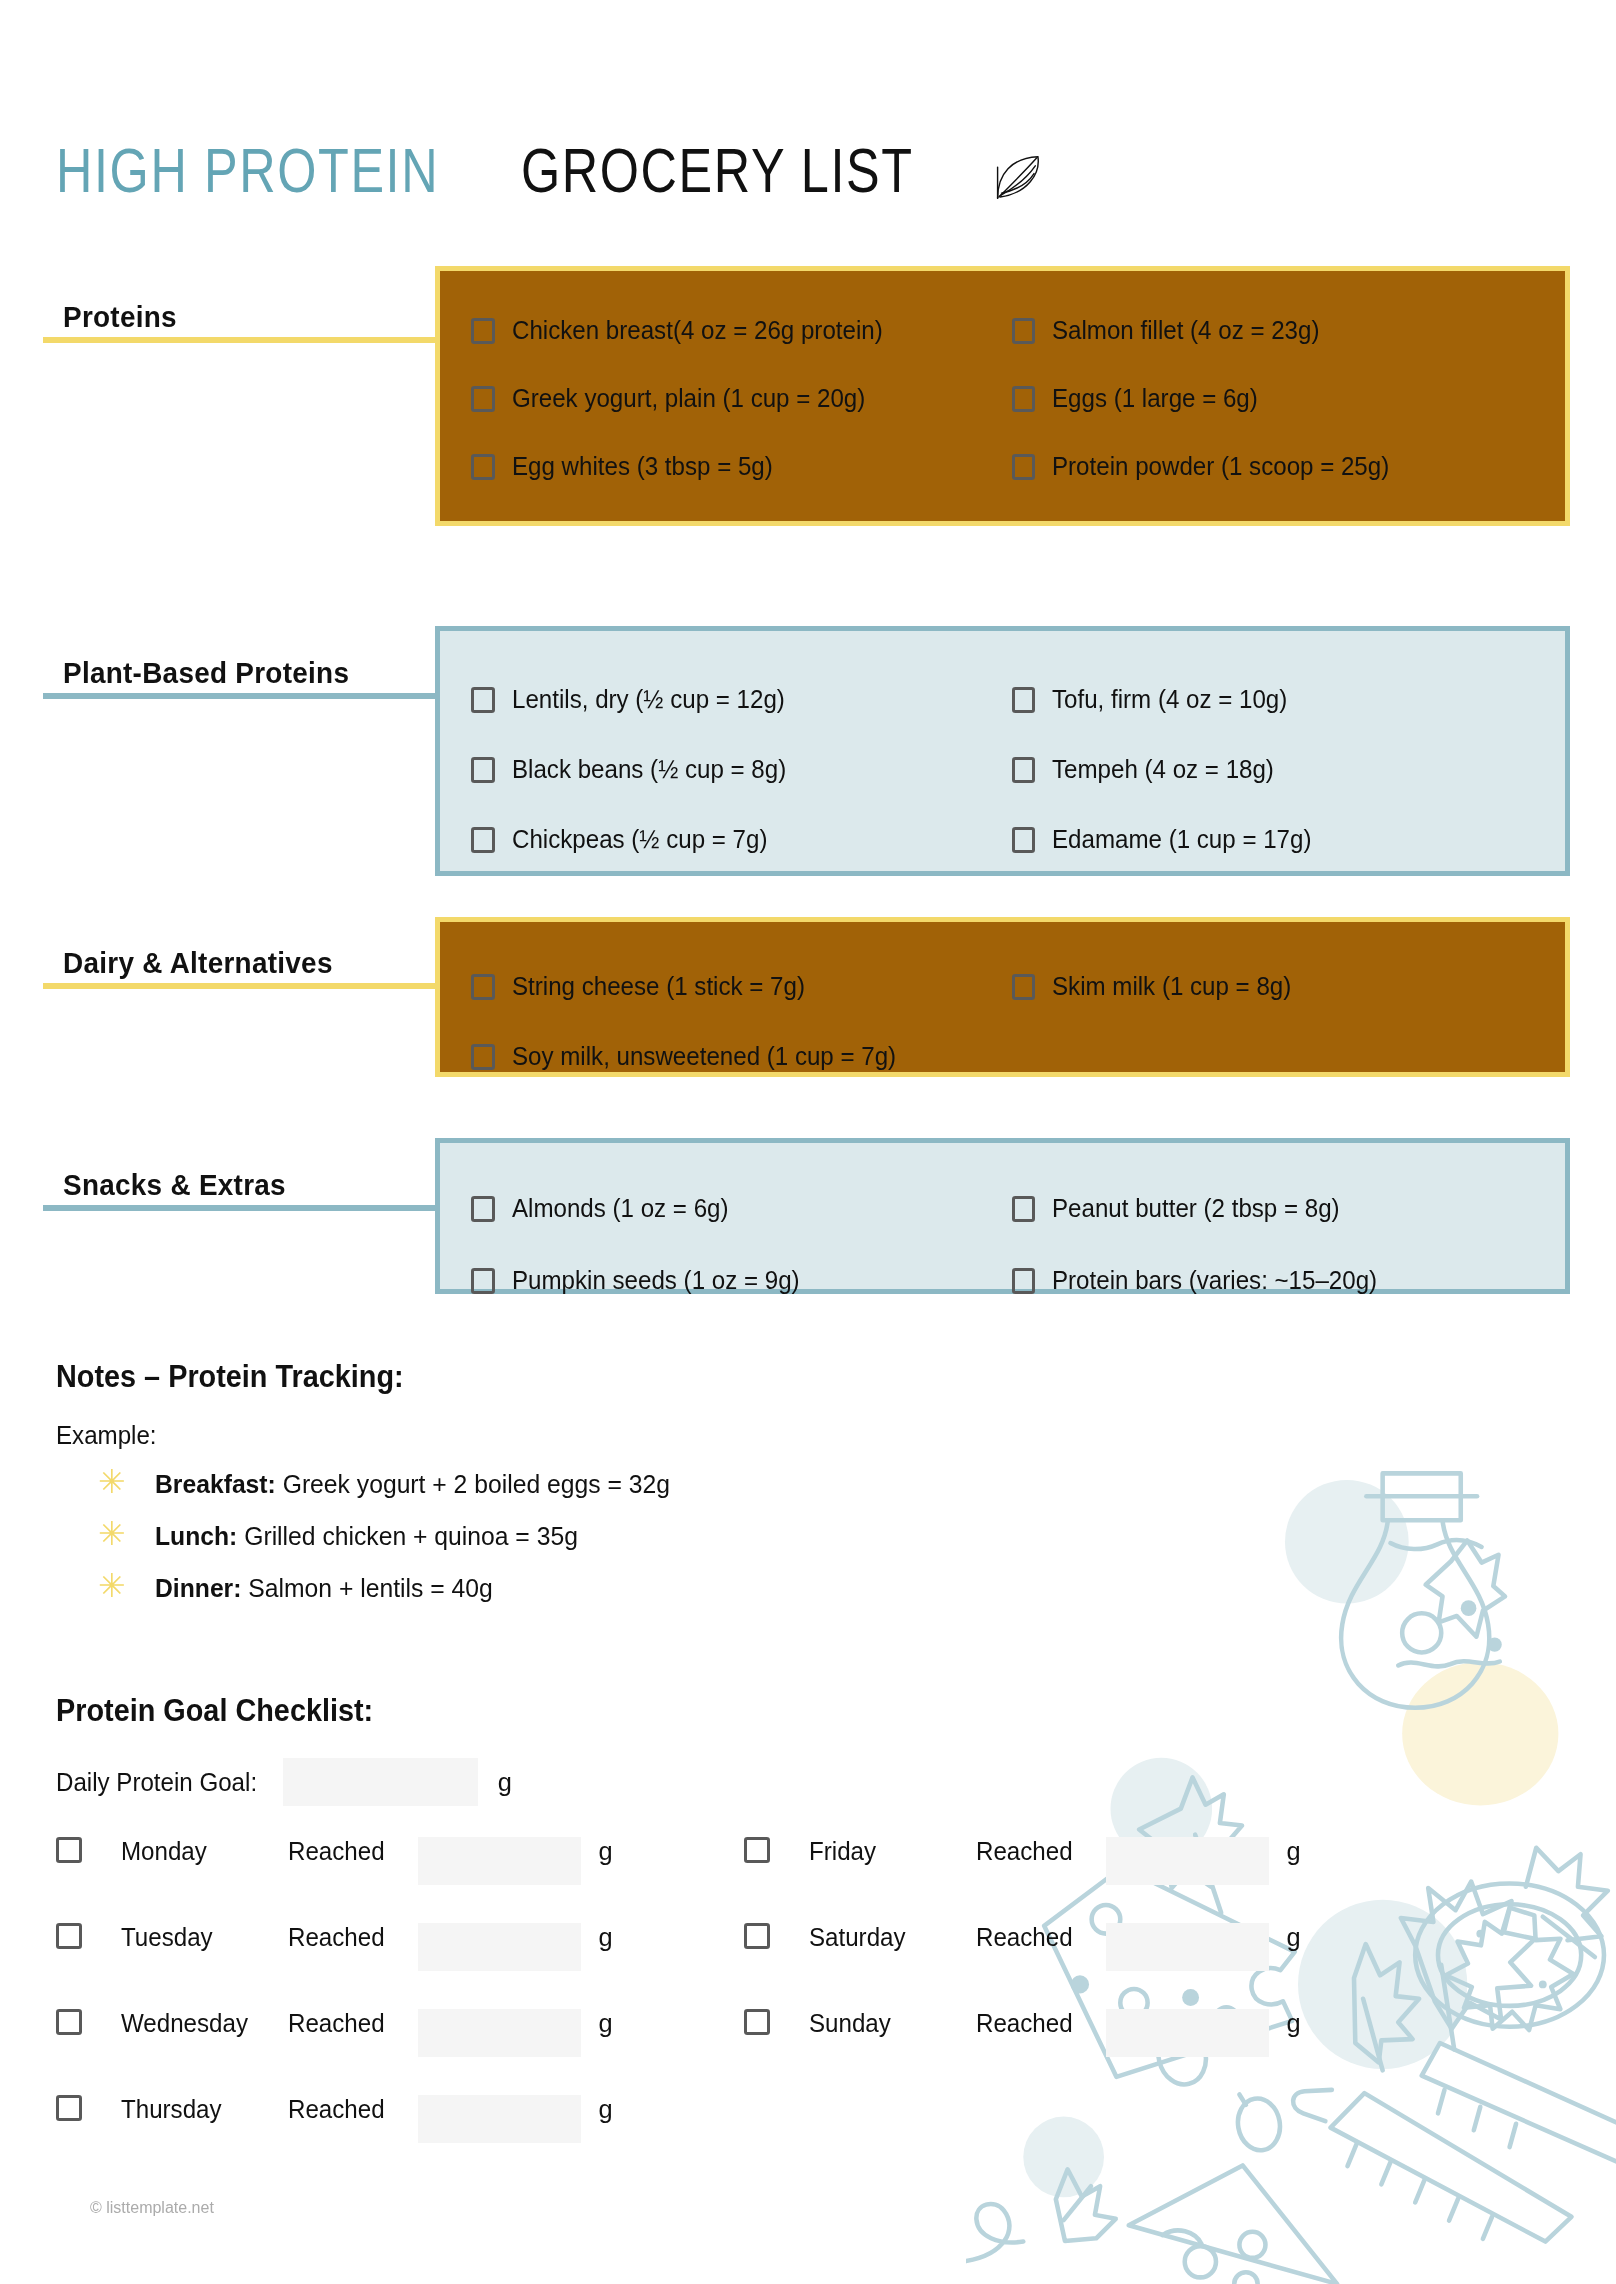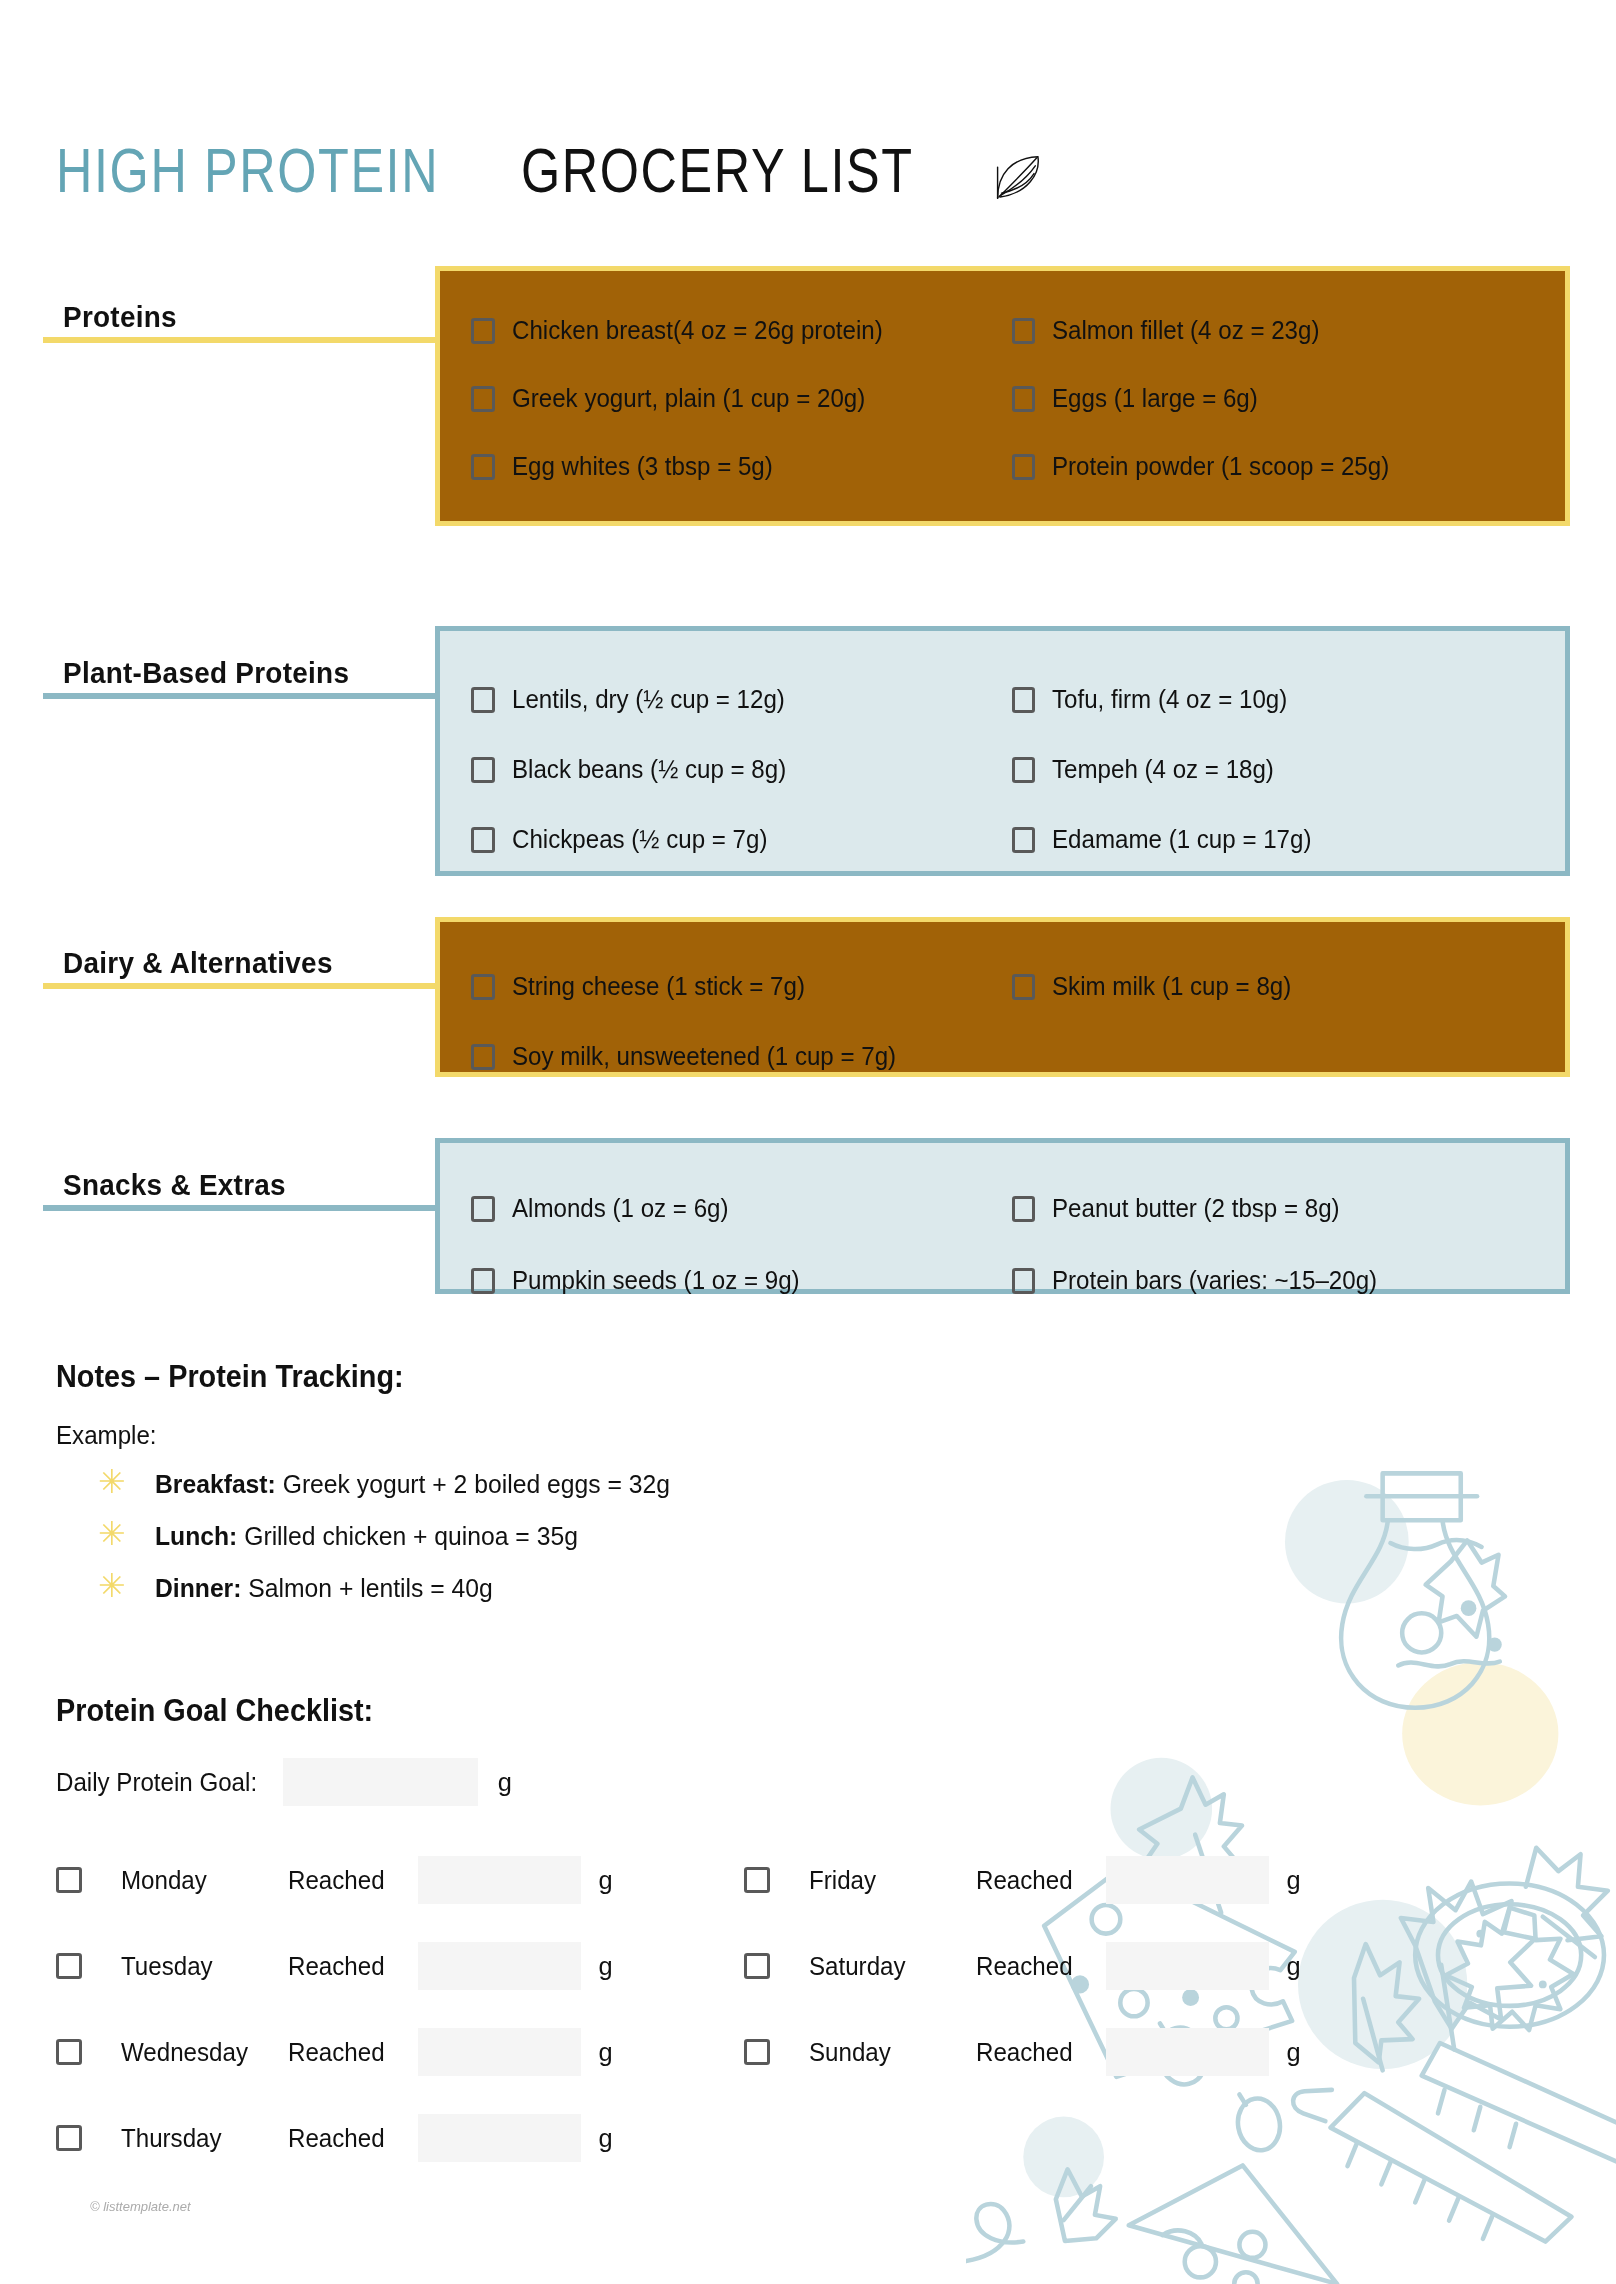--- a/index.html
+++ b/index.html
@@ -224,21 +224,20 @@
   #goal-daily .field { width: 195px; margin-left: 15.6px; }
   #goal-daily .unit { font-size: 25.4px; margin-left: 19.5px; color:#111; }
 
   
   .day-col { position: absolute; top: 1837px; }
   #day-col-left  { left: 56px; }
   #day-col-right { left: 744px; }
 
   .day-row {
     display: flex;
-    align-items: center;
     height: 86px;
     white-space: nowrap;
   }
   .day-name {
     font-size: 25.4px;
     color: #111111;
     margin-left: 39px;
     width: 167px;
     transform: scaleX(0.95);
     transform-origin: left center;
@@ -251,24 +250,23 @@
     transform-origin: left center;
   }
   .day-row .field { width: 163px; }
   .day-unit { font-size: 25.4px; color: #111111; margin-left: 18px; }
 
   
   #footer {
     position: absolute;
     left: 90px;
     top: 2199px;
-    font-size: 13px;
+    font-size: 16px;
     color: #ABABAB;
     white-space: nowrap;
-    font-style: italic;
   }
 </style>
 </head>
 <body>
 
 <svg id="deco-layer" viewBox="0 0 1000 1250" aria-hidden="true">
   <g fill="none" stroke="#B9D4DC" stroke-width="7" stroke-linecap="round" stroke-linejoin="round">
 
     <g stroke="none">
       <circle cx="585" cy="110" r="95" fill="#E7F0F2"></circle>

